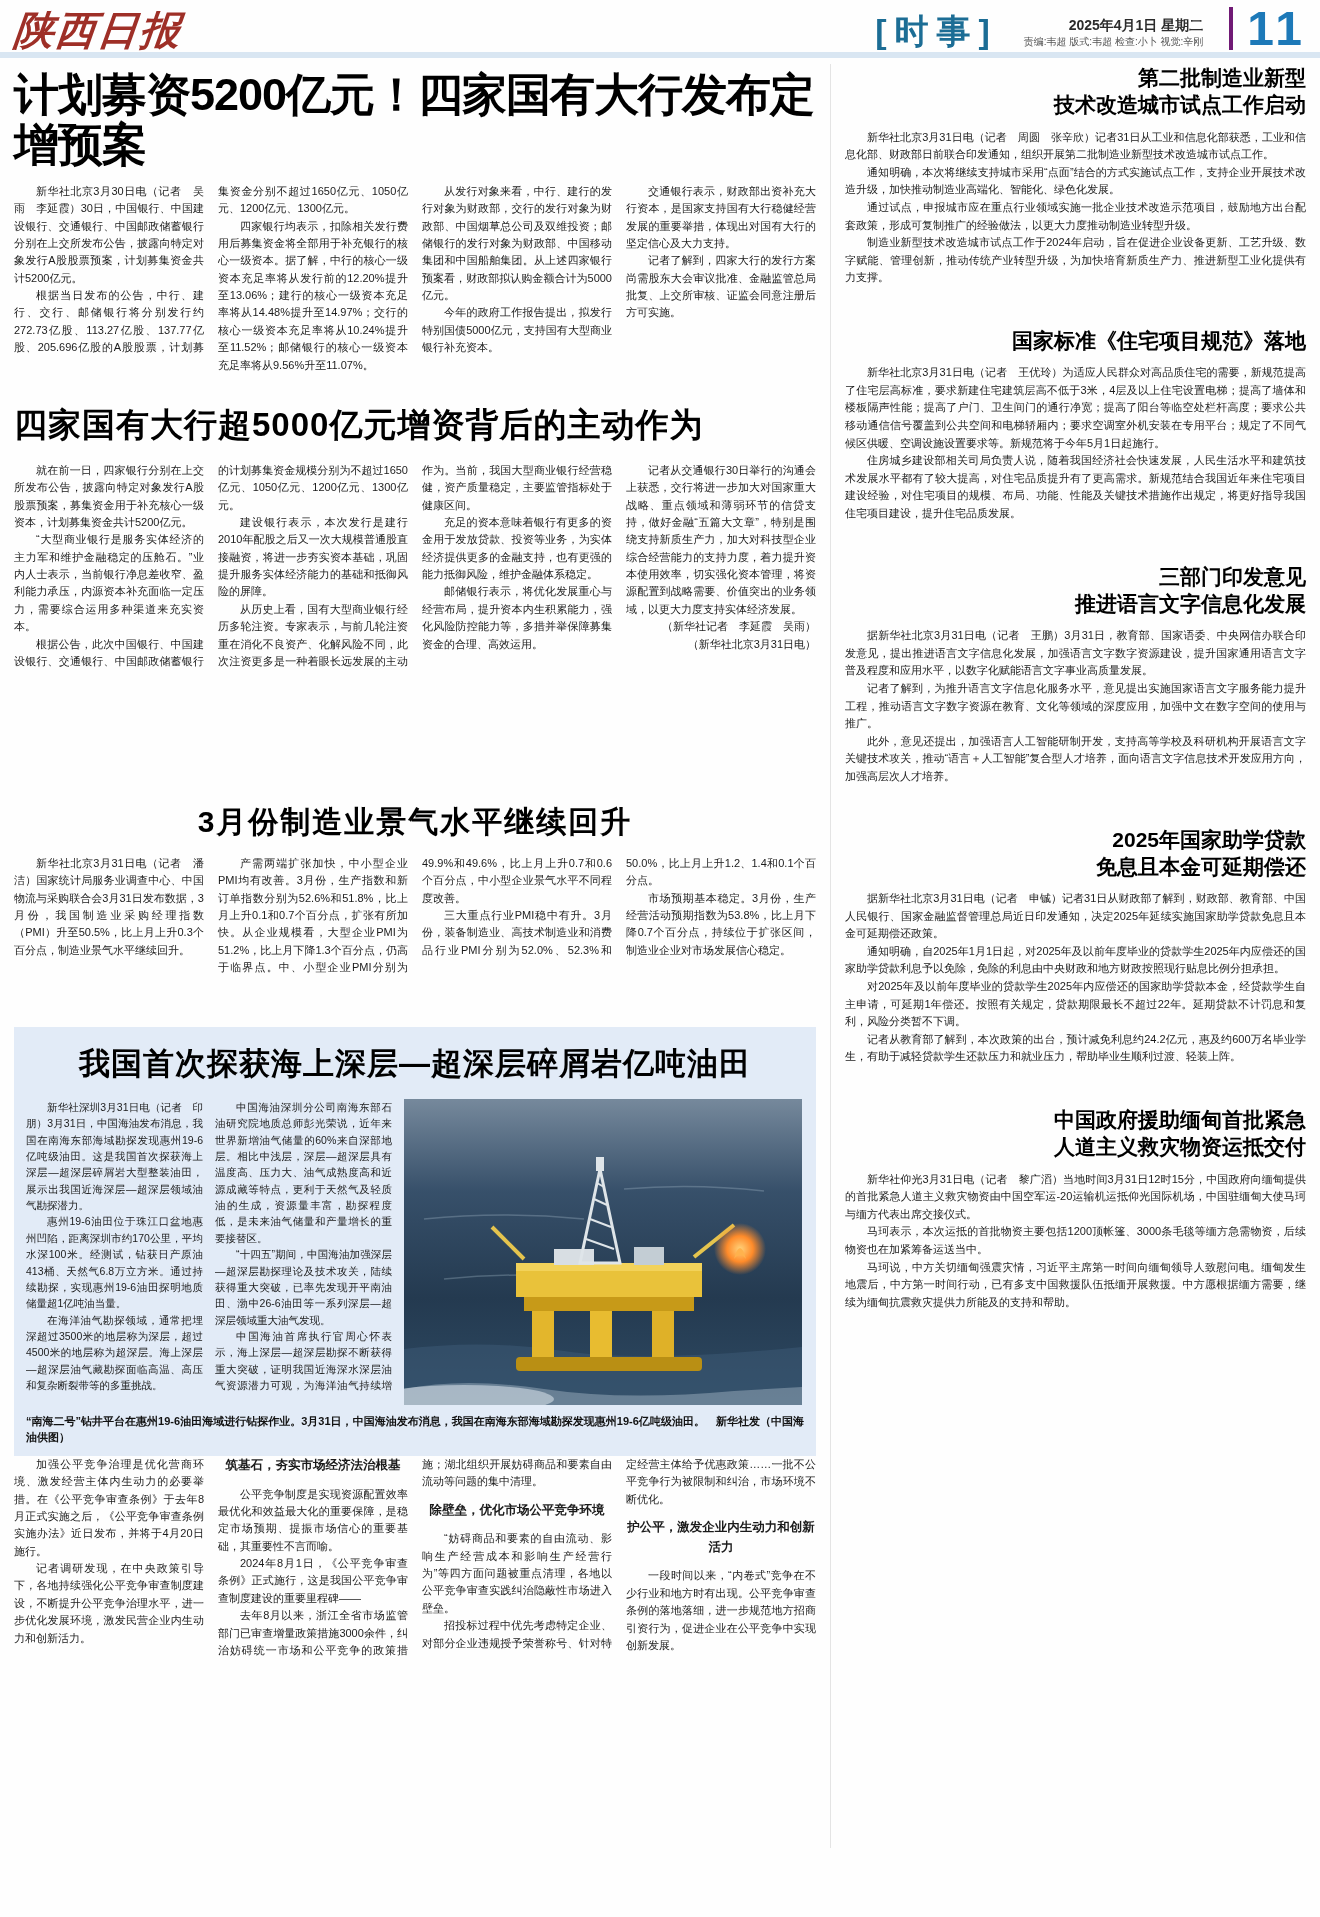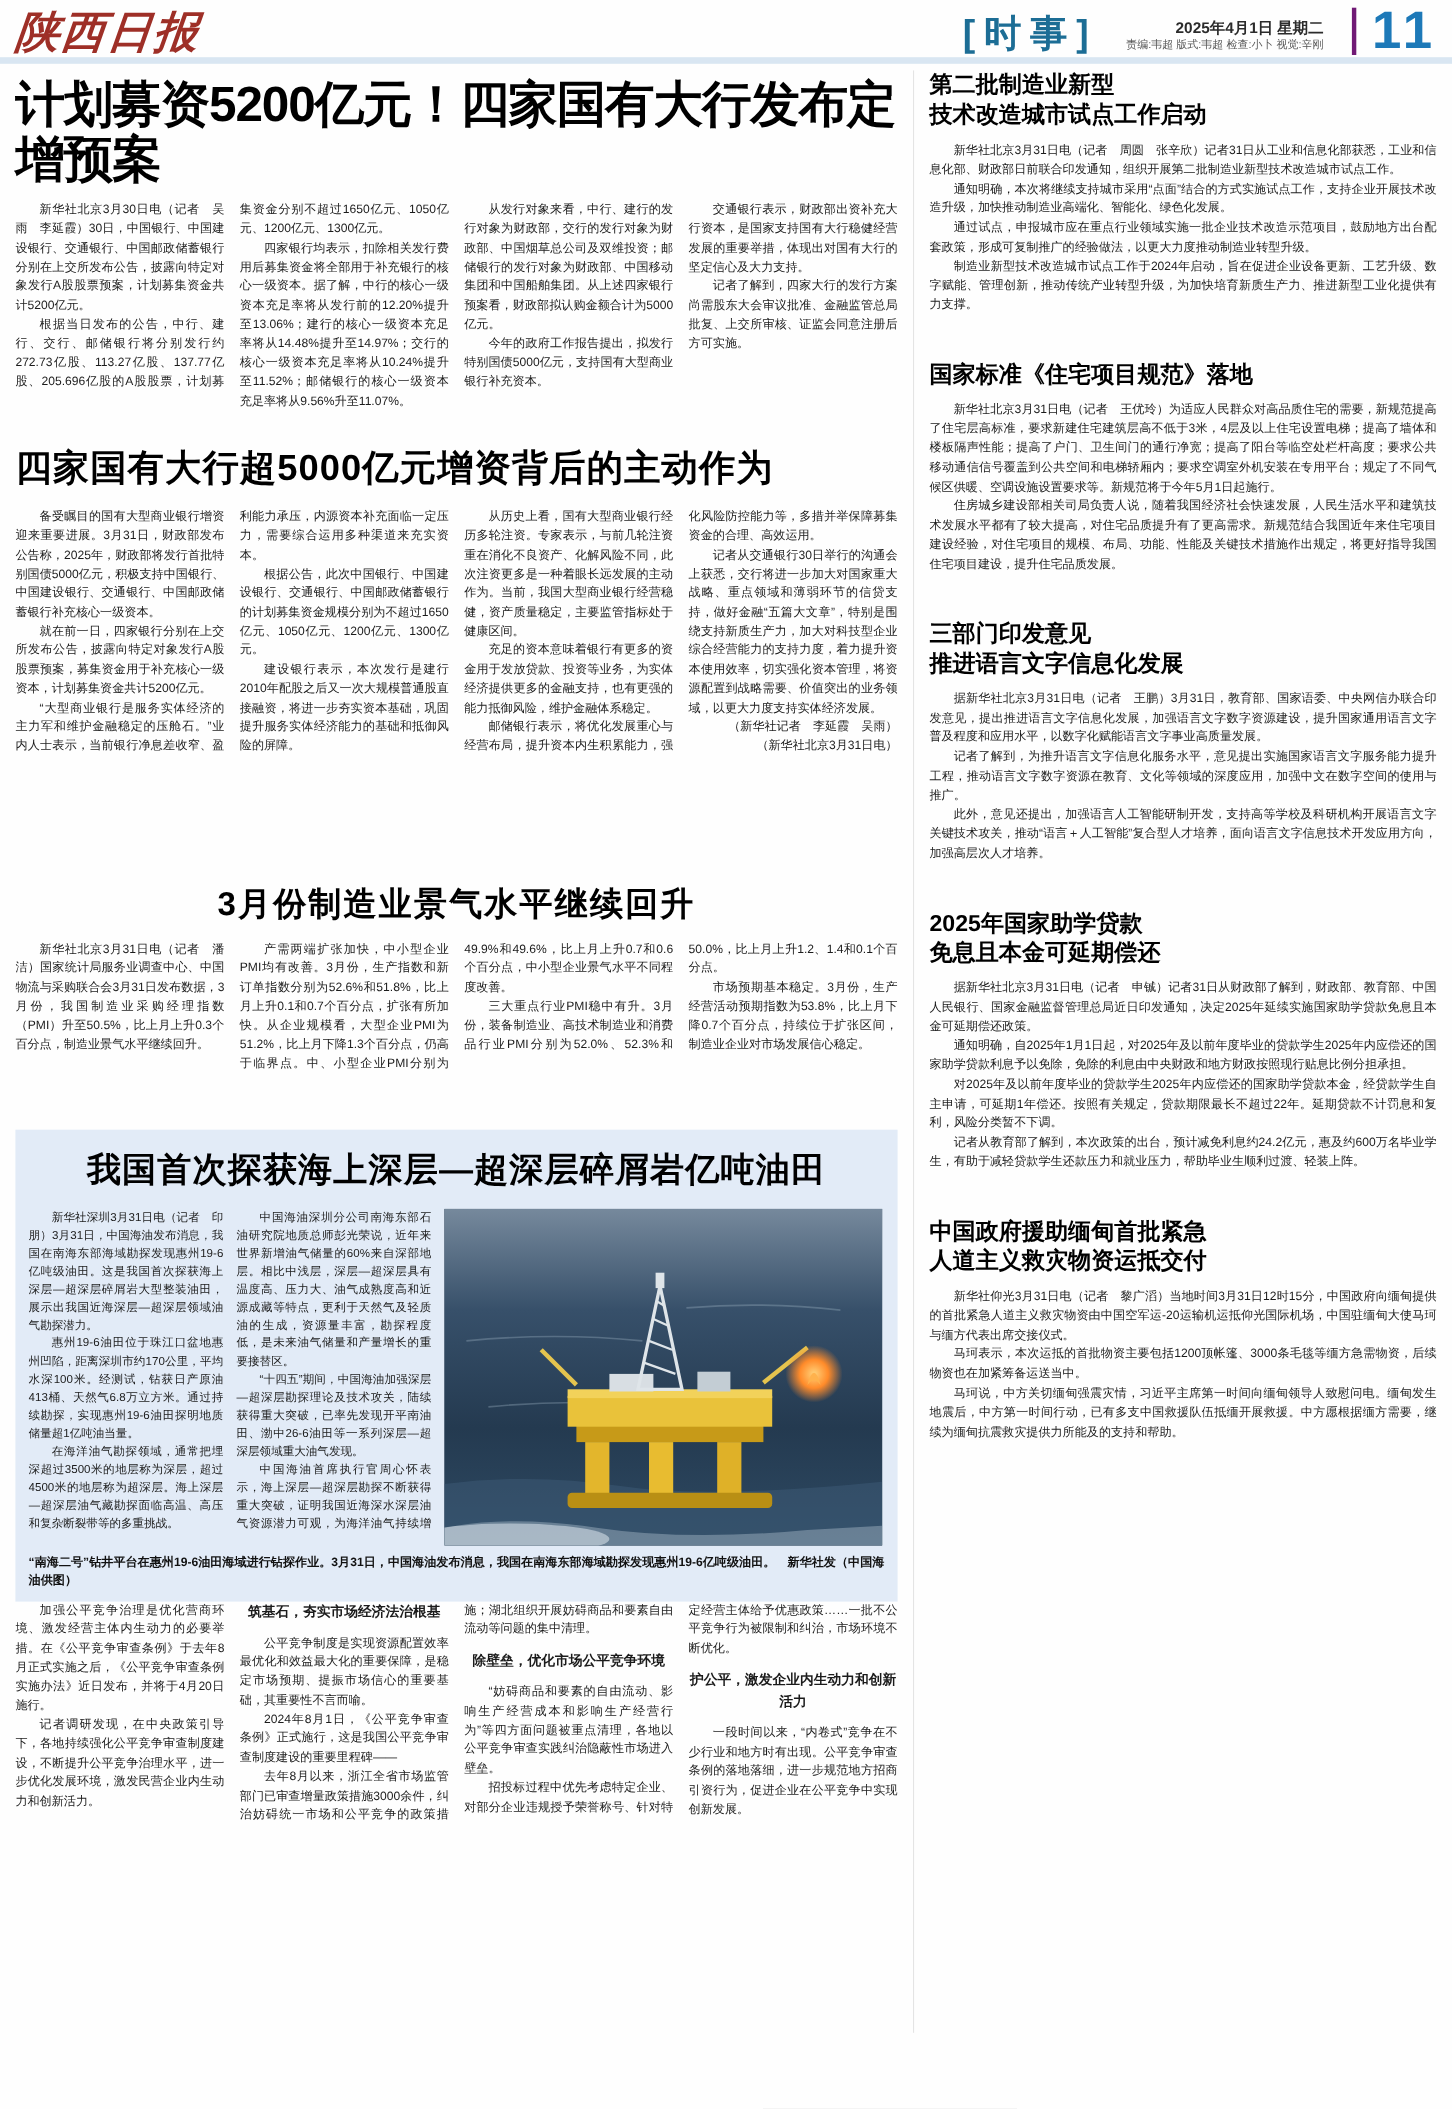--- a/index.html
+++ b/index.html
@@ -17,21 +17,21 @@
   .pagenum{color:#1d79b8;font-size:48px;font-weight:900;line-height:0.9;padding-left:14px;border-left:4px solid #701a75;letter-spacing:4px;}
   .header-band{height:6px;background:#d9e6f2;margin:0 0 2px 0;}
   
   .content{display:flex;gap:14px;padding:4px 14px 0 14px;box-sizing:border-box;}
   .left{width:802px;flex:none;}
   .right{flex:1;border-left:1px solid #e4e4e4;padding-left:14px;}
   
   .h-main{font-size:45px;font-weight:900;line-height:1.12;letter-spacing:-1px;margin:6px 0 12px 0;color:#000;}
   .h-big{font-size:33px;font-weight:900;text-align:left;margin:24px 0 14px 0;color:#000;letter-spacing:1px;}
   .h-mid{font-size:30px;font-weight:900;text-align:center;margin:22px 0 12px 0;color:#000;letter-spacing:2px;}
-  .side-head{font-size:21px;font-weight:900;text-align:left;line-height:1.3;margin:0 0 10px 0;color:#000;}
+  .side-head{font-size:21px;font-weight:900;text-align:right;line-height:1.3;margin:0 0 10px 0;color:#000;}
   
   .cols4{column-count:4;column-gap:14px;font-size:11px;line-height:1.58;text-align:justify;color:#1b1b1b;}
   .cols2{column-count:2;column-gap:12px;font-size:10.5px;line-height:1.56;text-align:justify;color:#1b1b1b;}
   .sidebody{font-size:11px;line-height:1.6;text-align:justify;color:#1b1b1b;}
   p.para{margin:0;text-indent:2em;}
   p.byline{margin:0;text-align:right;text-indent:0;}
   h4.subhead{margin:10px 0;text-align:center;font-size:12.5px;font-weight:900;text-indent:0;}
   .clip{overflow:hidden;}
   .a1-body{height:196px;}
   .a2-body{height:318px;}
@@ -77,21 +77,20 @@
           <p class="para">从发行对象来看，中行、建行的发行对象为财政部，交行的发行对象为财政部、中国烟草总公司及双维投资；邮储银行的发行对象为财政部、中国移动集团和中国船舶集团。从上述四家银行预案看，财政部拟认购金额合计为5000亿元。</p>
           <p class="para">今年的政府工作报告提出，拟发行特别国债5000亿元，支持国有大型商业银行补充资本。</p>
           <p class="para">交通银行表示，财政部出资补充大行资本，是国家支持国有大行稳健经营发展的重要举措，体现出对国有大行的坚定信心及大力支持。</p>
           <p class="para">记者了解到，四家大行的发行方案尚需股东大会审议批准、金融监管总局批复、上交所审核、证监会同意注册后方可实施。</p>
         </div>
       </article>
 
       <article>
         <h2 class="h-big">四家国有大行超5000亿元增资背后的主动作为</h2>
         <div class="cols4 clip a2-body">
-          <p class="para">备受瞩目的国有大型商业银行增资迎来重要进展。3月31日，财政部发布公告称，2025年，财政部将发行首批特别国债5000亿元，积极支持中国银行、中国建设银行、交通银行、中国邮政储蓄银行补充核心一级资本。</p>
           <p class="para">就在前一日，四家银行分别在上交所发布公告，披露向特定对象发行A股股票预案，募集资金用于补充核心一级资本，计划募集资金共计5200亿元。</p>
           <p class="para">“大型商业银行是服务实体经济的主力军和维护金融稳定的压舱石。”业内人士表示，当前银行净息差收窄、盈利能力承压，内源资本补充面临一定压力，需要综合运用多种渠道来充实资本。</p>
           <p class="para">根据公告，此次中国银行、中国建设银行、交通银行、中国邮政储蓄银行的计划募集资金规模分别为不超过1650亿元、1050亿元、1200亿元、1300亿元。</p>
           <p class="para">建设银行表示，本次发行是建行2010年配股之后又一次大规模普通股直接融资，将进一步夯实资本基础，巩固提升服务实体经济能力的基础和抵御风险的屏障。</p>
           <p class="para">从历史上看，国有大型商业银行经历多轮注资。专家表示，与前几轮注资重在消化不良资产、化解风险不同，此次注资更多是一种着眼长远发展的主动作为。当前，我国大型商业银行经营稳健，资产质量稳定，主要监管指标处于健康区间。</p>
           <p class="para">充足的资本意味着银行有更多的资金用于发放贷款、投资等业务，为实体经济提供更多的金融支持，也有更强的能力抵御风险，维护金融体系稳定。</p>
           <p class="para">邮储银行表示，将优化发展重心与经营布局，提升资本内生积累能力，强化风险防控能力等，多措并举保障募集资金的合理、高效运用。</p>
           <p class="para">记者从交通银行30日举行的沟通会上获悉，交行将进一步加大对国家重大战略、重点领域和薄弱环节的信贷支持，做好金融“五篇大文章”，特别是围绕支持新质生产力，加大对科技型企业综合经营能力的支持力度，着力提升资本使用效率，切实强化资本管理，将资源配置到战略需要、价值突出的业务领域，以更大力度支持实体经济发展。</p>
           <p class="byline">（新华社记者　李延霞　吴雨）</p>
           <p class="byline">（新华社北京3月31日电）</p>

